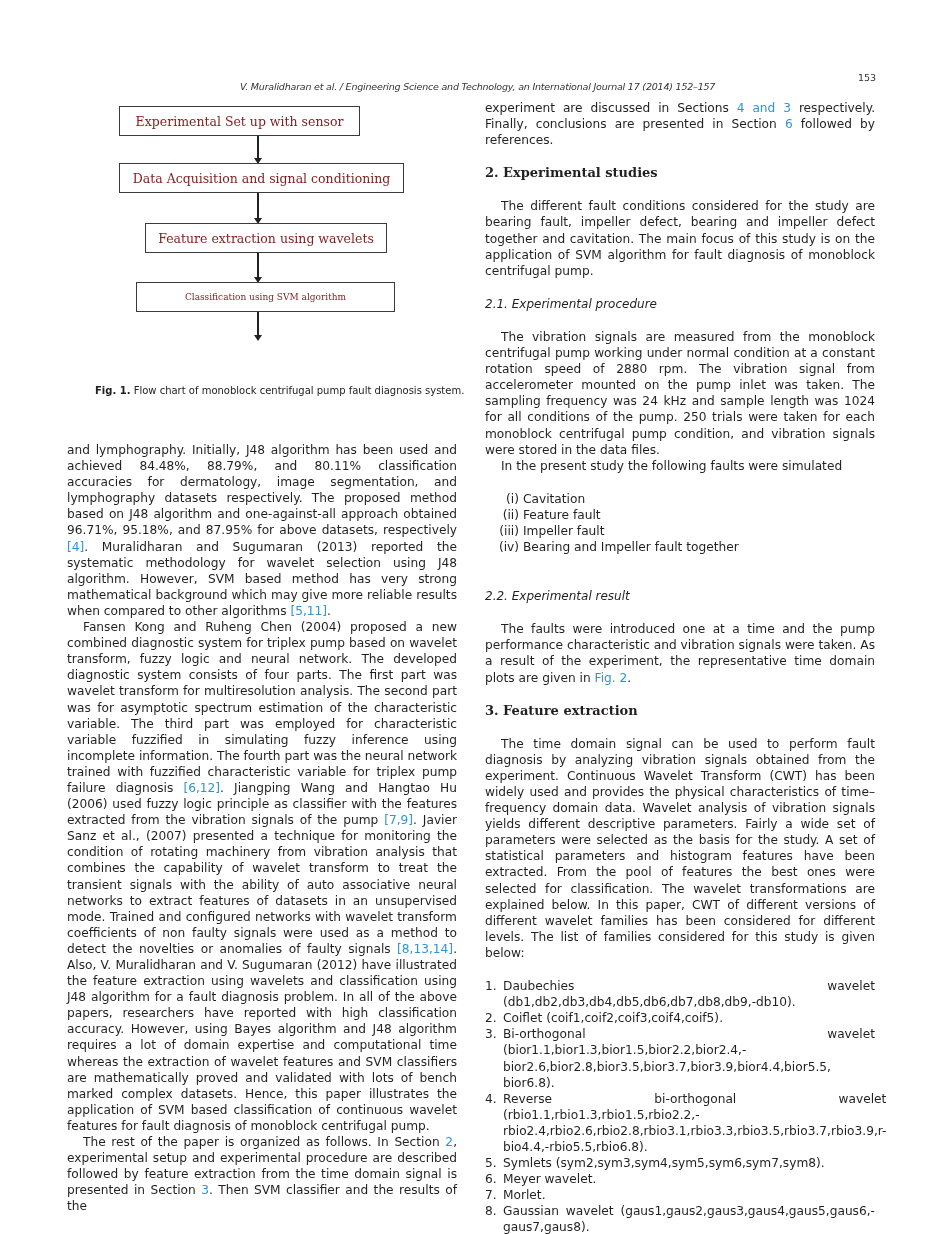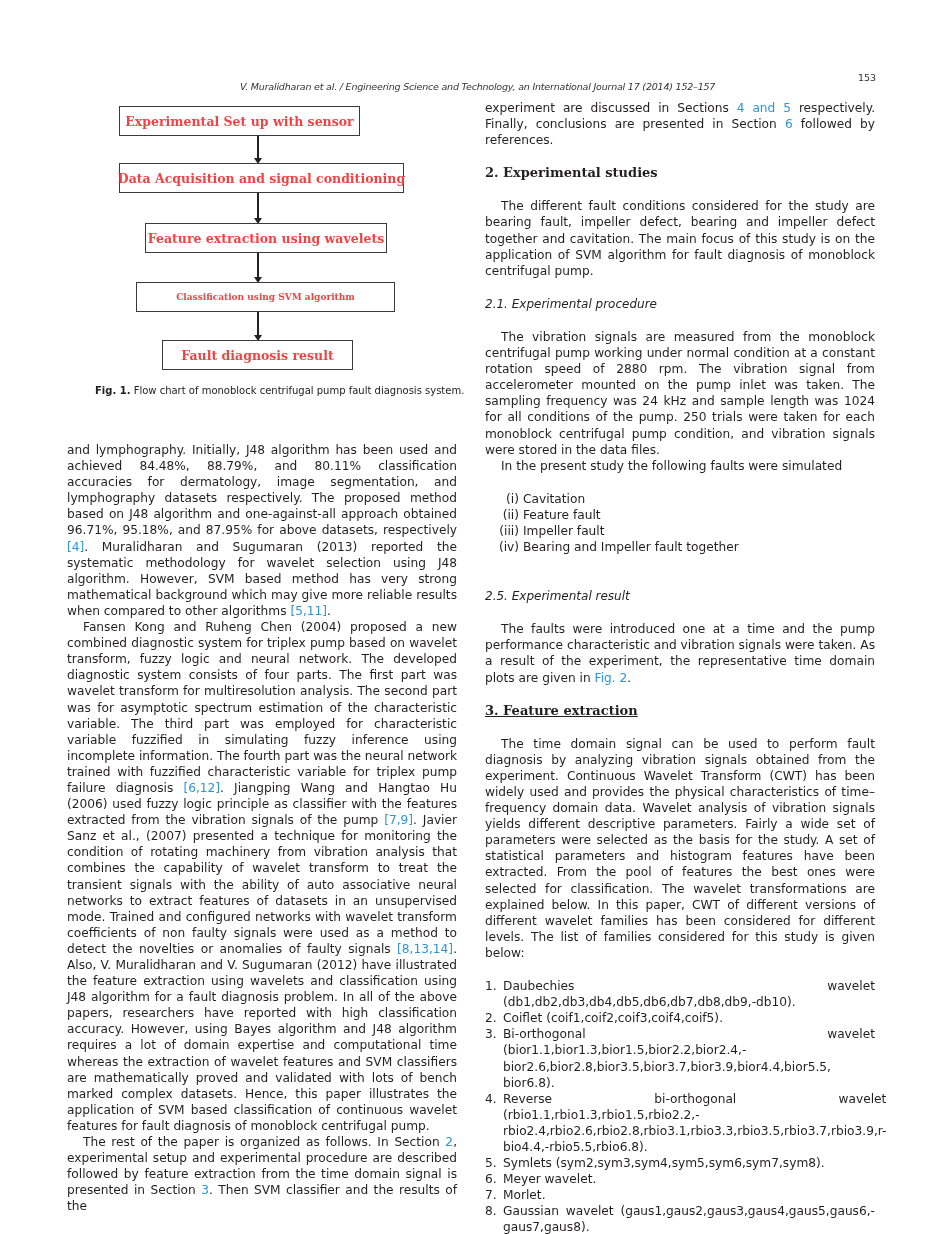--- a/index.html
+++ b/index.html
@@ -11,21 +11,21 @@
   .col { position:absolute; font-size:12.2px; line-height:16.1px; text-align:justify; }
   .col-left { left:67px; width:390px; top:442px; }
   .col-right { left:485px; width:390px; top:100px; }
   p { margin:0; }
   p.indent { text-indent:16px; }
   a.ref { color:#2e95d3; text-decoration:none; }
   h2 { font-family:"DejaVu Serif", "Liberation Serif", serif; font-weight:bold; font-size:13px; margin:0; }
   h3 { font-style:italic; font-weight:normal; font-size:12px; margin:0; }
   .figure { position:absolute; left:65px; top:100px; width:400px; height:300px; }
   .fbox { position:absolute; border:1.5px solid #3a3a3a; background:#fff; display:flex; align-items:center; justify-content:center;
-          font-family:"DejaVu Serif","Liberation Serif",serif; font-weight:bold; color:#ef4444; white-space:nowrap; }
+          font-family:"DejaVu Serif","Liberation Serif",serif; font-weight:normal; color:#7f1d1d; white-space:nowrap; }
   .farrow { position:absolute; width:2px; background:#222; }
   .farrow::after { content:""; position:absolute; left:-3px; bottom:-2px; border-left:4px solid transparent; border-right:4px solid transparent; border-top:6px solid #222; }
   .fig-caption { position:absolute; left:95px; top:385px; font-size:10px; color:#222; }
   .fig-caption b { font-weight:bold; }
   ol.roman, ol.num { list-style:none; margin:0; padding:0; }
   ol.roman li { display:flex; }
   ol.roman li .mk { width:34px; text-align:right; padding-right:4px; flex:none; }
   ol.num li { display:flex; }
   ol.num li .mk { width:18px; flex:none; }
   ol.num li .tx { flex:1; text-align:justify; }
@@ -40,32 +40,31 @@
 
 <div class="figure">
   <div class="fbox" style="left:54px;top:6px;width:239px;height:28px;font-size:12.5px;">Experimental Set up with sensor</div>
   <div class="farrow" style="left:192px;top:36px;height:26px;"></div>
   <div class="fbox" style="left:54px;top:63px;width:283px;height:28px;font-size:12.5px;">Data Acquisition and signal conditioning</div>
   <div class="farrow" style="left:192px;top:93px;height:29px;"></div>
   <div class="fbox" style="left:80px;top:123px;width:240px;height:28px;font-size:12.5px;">Feature extraction using wavelets</div>
   <div class="farrow" style="left:192px;top:153px;height:28px;"></div>
   <div class="fbox" style="left:71px;top:182px;width:257px;height:28px;font-size:9px;">Classification using SVM algorithm</div>
   <div class="farrow" style="left:192px;top:212px;height:27px;"></div>
-  <div class="fbox" style="left:97px;top:240px;width:189px;height:28px;font-size:12.5px;">Fault diagnosis result</div>
 </div>
 <div class="fig-caption"><b>Fig. 1.</b><span> Flow chart of monoblock centrifugal pump fault diagnosis system.</span></div>
 
 <div class="col col-left">
   <p><span>and lymphography. Initially, J48 algorithm has been used and achieved 84.48%, 88.79%, and 80.11% classification accuracies for dermatology, image segmentation, and lymphography datasets respectively. The proposed method based on J48 algorithm and one-against-all approach obtained 96.71%, 95.18%, and 87.95% for above datasets, respectively </span><a class="ref">[4]</a><span>. Muralidharan and Sugumaran (2013) reported the systematic methodology for wavelet selection using J48 algorithm. However, SVM based method has very strong mathematical background which may give more reliable results when compared to other algorithms </span><a class="ref">[5,11]</a><span>.</span></p>
   <p class="indent"><span>Fansen Kong and Ruheng Chen (2004) proposed a new combined diagnostic system for triplex pump based on wavelet transform, fuzzy logic and neural network. The developed diagnostic system consists of four parts. The first part was wavelet transform for multiresolution analysis. The second part was for asymptotic spectrum estimation of the characteristic variable. The third part was employed for characteristic variable fuzzified in simulating fuzzy inference using incomplete information. The fourth part was the neural network trained with fuzzified characteristic variable for triplex pump failure diagnosis </span><a class="ref">[6,12]</a><span>. Jiangping Wang and Hangtao Hu (2006) used fuzzy logic principle as classifier with the features extracted from the vibration signals of the pump </span><a class="ref">[7,9]</a><span>. Javier Sanz et al., (2007) presented a technique for monitoring the condition of rotating machinery from vibration analysis that combines the capability of wavelet transform to treat the transient signals with the ability of auto associative neural networks to extract features of datasets in an unsupervised mode. Trained and configured networks with wavelet transform coefficients of non faulty signals were used as a method to detect the novelties or anomalies of faulty signals </span><a class="ref">[8,13,14]</a><span>. Also, V. Muralidharan and V. Sugumaran (2012) have illustrated the feature extraction using wavelets and classification using J48 algorithm for a fault diagnosis problem. In all of the above papers, researchers have reported with high classification accuracy. However, using Bayes algorithm and J48 algorithm requires a lot of domain expertise and computational time whereas the extraction of wavelet features and SVM classifiers are mathematically proved and validated with lots of bench marked complex datasets. Hence, this paper illustrates the application of SVM based classification of continuous wavelet features for fault diagnosis of monoblock centrifugal pump.</span></p>
   <p class="indent"><span>The rest of the paper is organized as follows. In Section </span><a class="ref">2</a><span>, experimental setup and experimental procedure are described followed by feature extraction from the time domain signal is presented in Section </span><a class="ref">3</a><span>. Then SVM classifier and the results of the</span></p>
 </div>
 
 <div class="col col-right">
-  <p><span>experiment are discussed in Sections </span><a class="ref">4 and 5</a><span> respectively. Finally, conclusions are presented in Section </span><a class="ref">6</a><span> followed by references.</span></p>
+  <p><span>experiment are discussed in Sections </span><a class="ref">4 and 3</a><span> respectively. Finally, conclusions are presented in Section </span><a class="ref">6</a><span> followed by references.</span></p>
 
   <h2 style="margin-top:17px;">2.  Experimental studies</h2>
   <p class="indent" style="margin-top:17px;">The different fault conditions considered for the study are bearing fault, impeller defect, bearing and impeller defect together and cavitation. The main focus of this study is on the application of SVM algorithm for fault diagnosis of monoblock centrifugal pump.</p>
 
   <h3 style="margin-top:17px;">2.1.  Experimental procedure</h3>
   <p class="indent" style="margin-top:17px;">The vibration signals are measured from the monoblock centrifugal pump working under normal condition at a constant rotation speed of 2880 rpm. The vibration signal from accelerometer mounted on the pump inlet was taken. The sampling frequency was 24 kHz and sample length was 1024 for all conditions of the pump. 250 trials were taken for each monoblock centrifugal pump condition, and vibration signals were stored in the data files.</p>
   <p class="indent">In the present study the following faults were simulated</p>
 
   <ol class="roman" style="margin-top:17px;">
     <li>
@@ -79,24 +78,24 @@
     <li>
         <span class="mk">(iii)</span>
         <span>Impeller fault</span>
       </li>
     <li>
         <span class="mk">(iv)</span>
         <span>Bearing and Impeller fault together</span>
       </li>
   </ol>
 
-  <h3 style="margin-top:33px;">2.5.  Experimental result</h3>
+  <h3 style="margin-top:33px;">2.2.  Experimental result</h3>
   <p class="indent" style="margin-top:17px;"><span>The faults were introduced one at a time and the pump performance characteristic and vibration signals were taken. As a result of the experiment, the representative time domain plots are given in </span><a class="ref">Fig. 2</a><span>.</span></p>
 
-  <h2 style="margin-top:17px;text-decoration:underline;">3.  Feature extraction</h2>
+  <h2 style="margin-top:17px;">3.  Feature extraction</h2>
   <p class="indent" style="margin-top:17px;">The time domain signal can be used to perform fault diagnosis by analyzing vibration signals obtained from the experiment. Continuous Wavelet Transform (CWT) has been widely used and provides the physical characteristics of time–frequency domain data. Wavelet analysis of vibration signals yields different descriptive parameters. Fairly a wide set of parameters were selected as the basis for the study. A set of statistical parameters and histogram features have been extracted. From the pool of features the best ones were selected for classification. The wavelet transformations are explained below. In this paper, CWT of different versions of different wavelet families has been considered for different levels. The list of families considered for this study is given below:</p>
 
   <ol class="num" style="margin-top:17px;">
     <li>
         <span class="mk">1.</span>
         <span class="tx">Daubechies wavelet (db1,db2,db3,db4,db5,db6,db7,db8,db9,-db10).</span>
       </li>
     <li>
         <span class="mk">2.</span>
         <span class="tx">Coiflet (coif1,coif2,coif3,coif4,coif5).</span>

